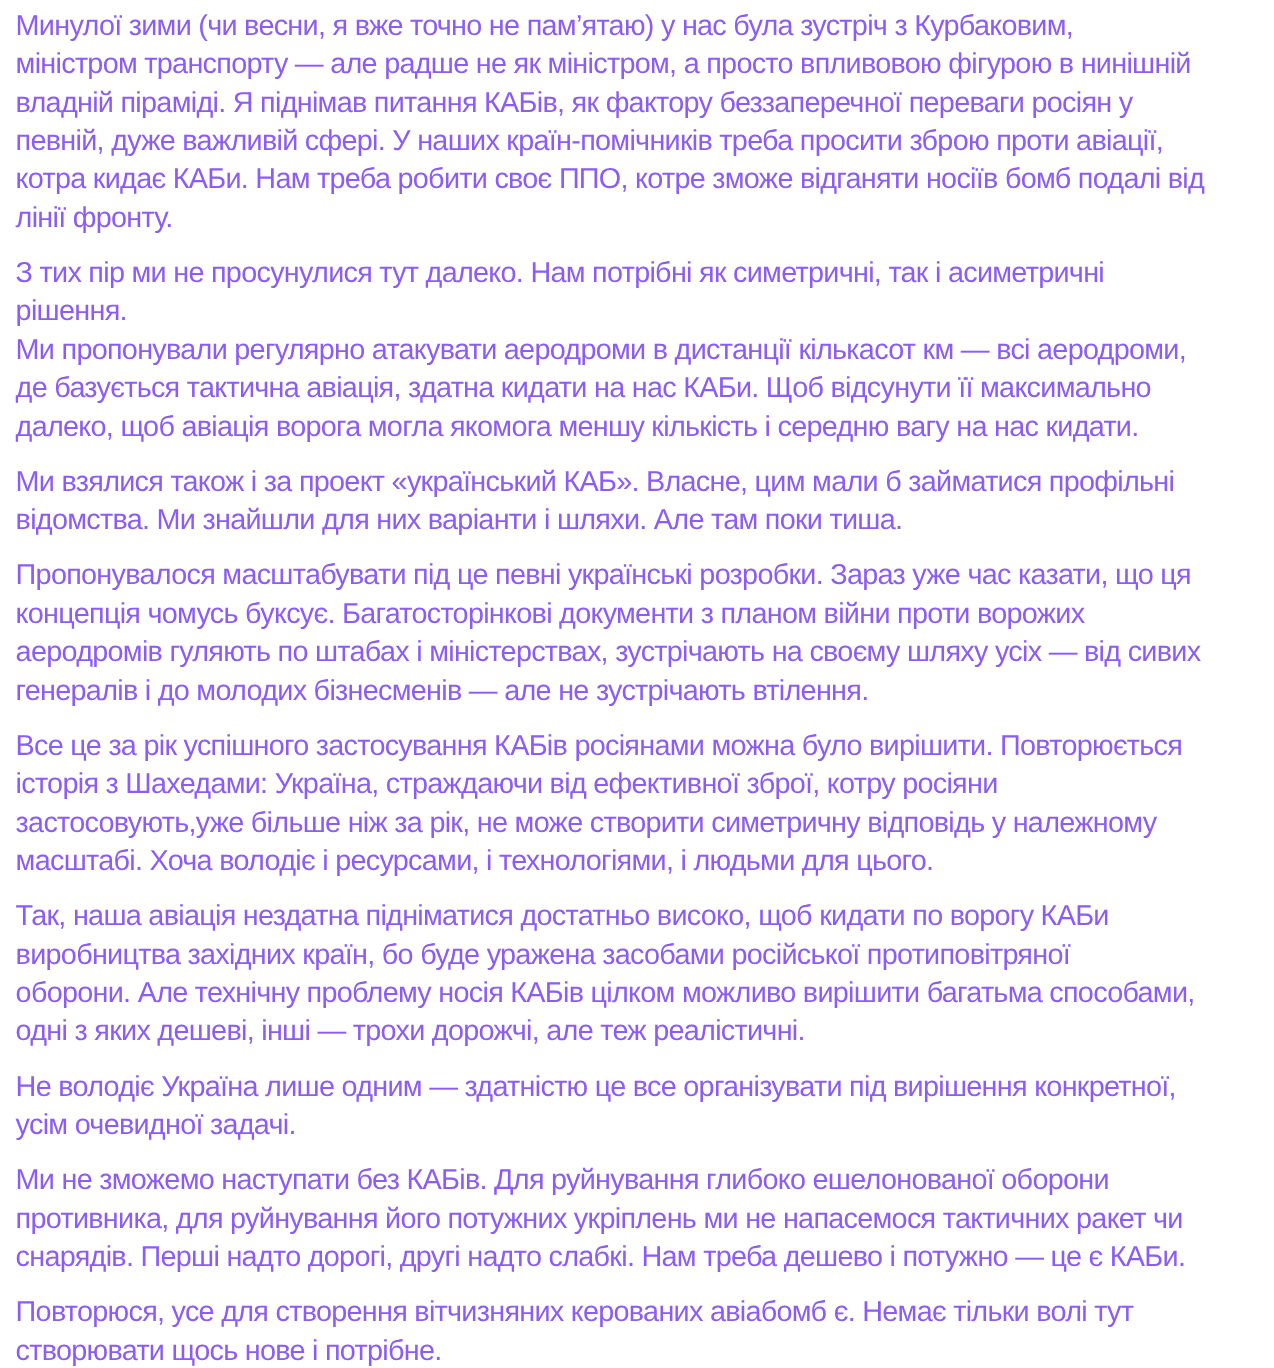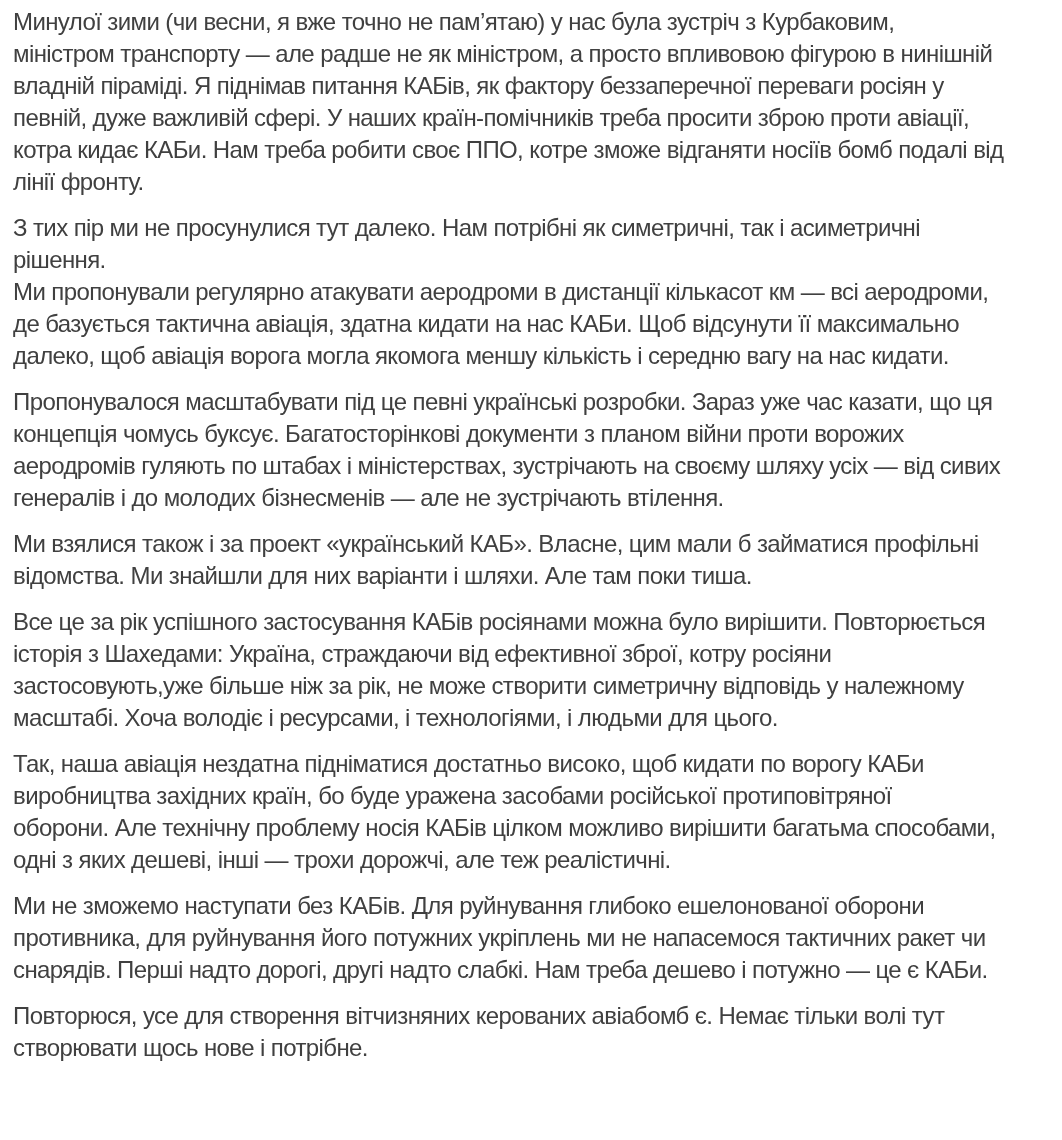--- a/index.html
+++ b/index.html
@@ -12,21 +12,21 @@
   }
   .page {
     box-sizing: border-box;
     width: 1026px;
     height: 1140px;
     padding: 6px 10px 0 13px;
     font-family: "Liberation Sans", "DejaVu Sans", sans-serif;
     font-size: 24px;
     line-height: 32px;
     letter-spacing: -0.6px;
-    color: #404040;
+    color: #8b5cf6;
     overflow: hidden;
   }
   .page p {
     margin: 0 0 14px 0;
     white-space: pre;          
     font-kerning: normal;
   }
 </style>
 </head>
 <body>
@@ -36,32 +36,34 @@
 міністром транспорту — але радше не як міністром, а просто впливовою фігурою в нинішній
 владній піраміді. Я піднімав питання КАБів, як фактору беззаперечної переваги росіян у
 певній, дуже важливій сфері. У наших країн-помічників треба просити зброю проти авіації,
 котра кидає КАБи. Нам треба робити своє ППО, котре зможе відганяти носіїв бомб подалі від
 лінії фронту.</p>
   <p>З тих пір ми не просунулися тут далеко. Нам потрібні як симетричні, так і асиметричні
 рішення.
 Ми пропонували регулярно атакувати аеродроми в дистанції кількасот км — всі аеродроми,
 де базується тактична авіація, здатна кидати на нас КАБи. Щоб відсунути її максимально
 далеко, щоб авіація ворога могла якомога меншу кількість і середню вагу на нас кидати.</p>
+  <p>Ми взялися також і за проект «український КАБ». Власне, цим мали б займатися профільні
+відомства. Ми знайшли для них варіанти і шляхи. Але там поки тиша.</p>
   <p>Пропонувалося масштабувати під це певні українські розробки. Зараз уже час казати, що ця
 концепція чомусь буксує. Багатосторінкові документи з планом війни проти ворожих
 аеродромів гуляють по штабах і міністерствах, зустрічають на своєму шляху усіх — від сивих
 генералів і до молодих бізнесменів — але не зустрічають втілення.</p>
-  <p>Ми взялися також і за проект «український КАБ». Власне, цим мали б займатися профільні
-відомства. Ми знайшли для них варіанти і шляхи. Але там поки тиша.</p>
   <p>Все це за рік успішного застосування КАБів росіянами можна було вирішити. Повторюється
 історія з Шахедами: Україна, страждаючи від ефективної зброї, котру росіяни
 застосовують,уже більше ніж за рік, не може створити симетричну відповідь у належному
 масштабі. Хоча володіє і ресурсами, і технологіями, і людьми для цього.</p>
   <p>Так, наша авіація нездатна підніматися достатньо високо, щоб кидати по ворогу КАБи
 виробництва західних країн, бо буде уражена засобами російської протиповітряної
 оборони. Але технічну проблему носія КАБів цілком можливо вирішити багатьма способами,
 одні з яких дешеві, інші — трохи дорожчі, але теж реалістичні.</p>
+  <p>Не володіє Україна лише одним — здатністю це все організувати під вирішення конкретної,
+усім очевидної задачі.</p>
   <p>Ми не зможемо наступати без КАБів. Для руйнування глибоко ешелонованої оборони
 противника, для руйнування його потужних укріплень ми не напасемося тактичних ракет чи
 снарядів. Перші надто дорогі, другі надто слабкі. Нам треба дешево і потужно — це є КАБи.</p>
   <p>Повторюся, усе для створення вітчизняних керованих авіабомб є. Немає тільки волі тут
 створювати щось нове і потрібне.</p>
 </div>
 
 </body></html>

